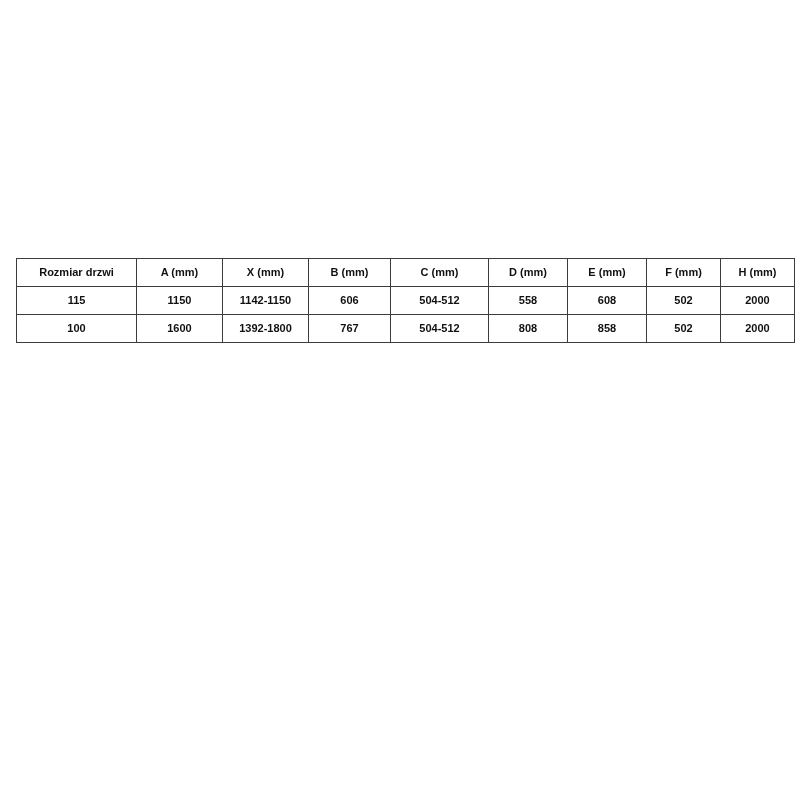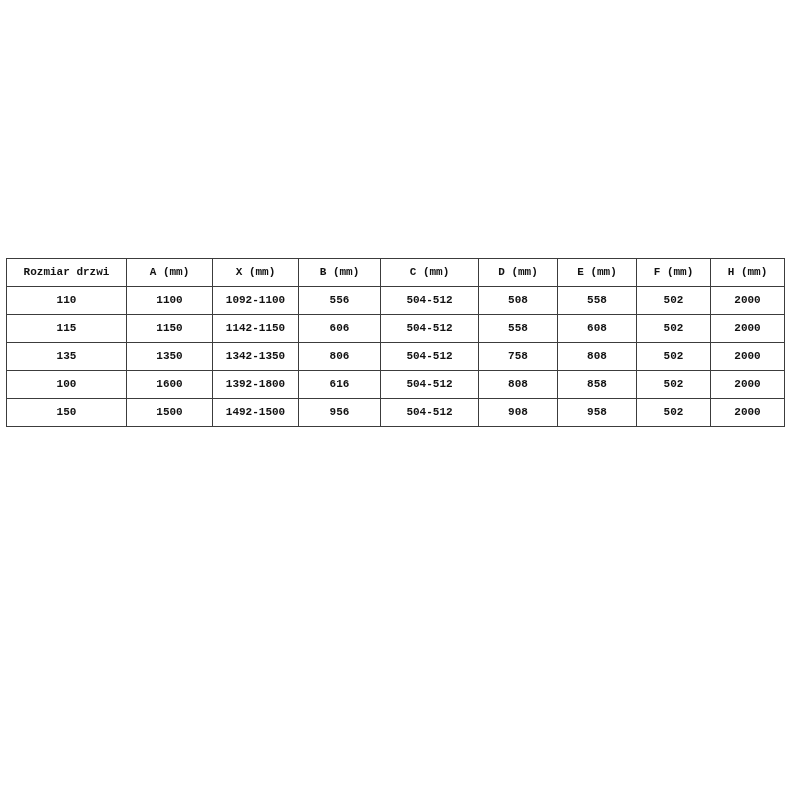--- a/index.html
+++ b/index.html
@@ -10,24 +10,23 @@
   body {
     width: 800px;
     height: 800px;
     font-family: "Liberation Sans", sans-serif;
     color: #000000;
     position: relative;
     overflow: hidden;
   }
   #table-wrap {
     position: absolute;
-    left: 6px;
+    left: 16px;
     top: 258px;
     width: 778px;
-    font-family: Liberation Mono, monospace;
   }
   table.spec-table {
     border-collapse: collapse;
     width: 778px;
     table-layout: fixed;
   }
   table.spec-table th,
   table.spec-table td {
     border: 1px solid #3c3c3c;
     height: 27px;
@@ -83,69 +82,36 @@
         <th>B (mm)</th>
         <th>C (mm)</th>
         <th>D (mm)</th>
         <th>E (mm)</th>
         <th>F (mm)</th>
         <th>H (mm)</th>
       </tr>
     </thead>
     <tbody>
       <tr>
-        <td>110</td>
-        <td>1100</td>
-        <td>1092-1100</td>
-        <td>556</td>
-        <td>504-512</td>
-        <td>508</td>
-        <td>558</td>
-        <td>502</td>
-        <td>2000</td>
-      </tr>
-      <tr>
         <td>115</td>
         <td>1150</td>
         <td>1142-1150</td>
         <td>606</td>
         <td>504-512</td>
         <td>558</td>
         <td>608</td>
         <td>502</td>
         <td>2000</td>
       </tr>
       <tr>
-        <td>135</td>
-        <td>1350</td>
-        <td>1342-1350</td>
-        <td>806</td>
-        <td>504-512</td>
-        <td>758</td>
-        <td>808</td>
-        <td>502</td>
-        <td>2000</td>
-      </tr>
-      <tr>
         <td>100</td>
         <td>1600</td>
         <td>1392-1800</td>
-        <td>616</td>
+        <td>767</td>
         <td>504-512</td>
         <td>808</td>
         <td>858</td>
-        <td>502</td>
-        <td>2000</td>
-      </tr>
-      <tr>
-        <td>150</td>
-        <td>1500</td>
-        <td>1492-1500</td>
-        <td>956</td>
-        <td>504-512</td>
-        <td>908</td>
-        <td>958</td>
         <td>502</td>
         <td>2000</td>
       </tr>
     </tbody>
   </table>
 </div>
 
 </body></html>

